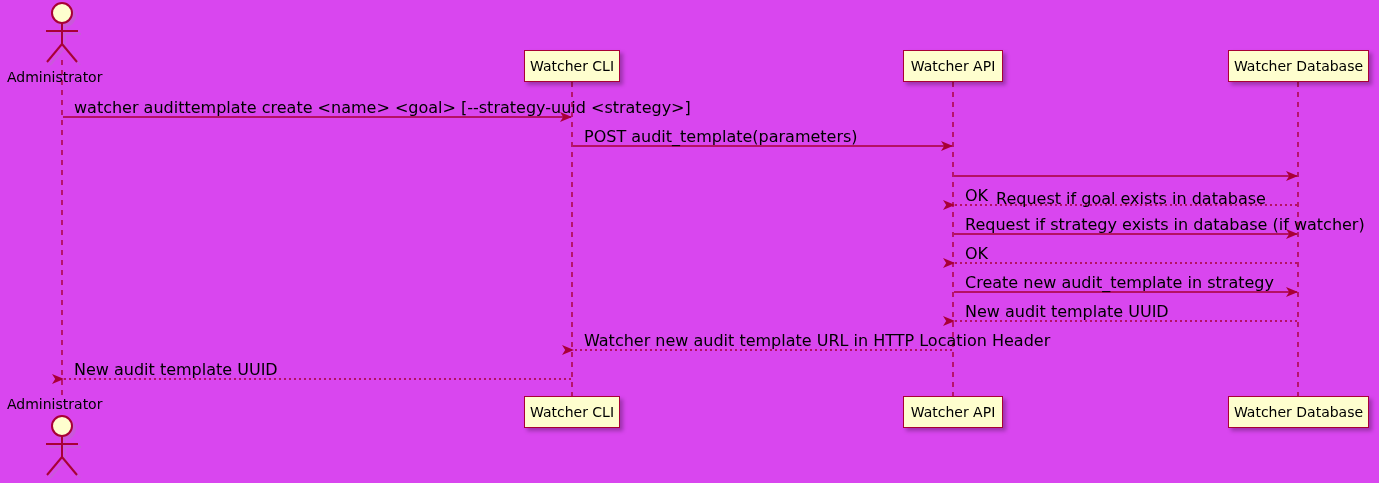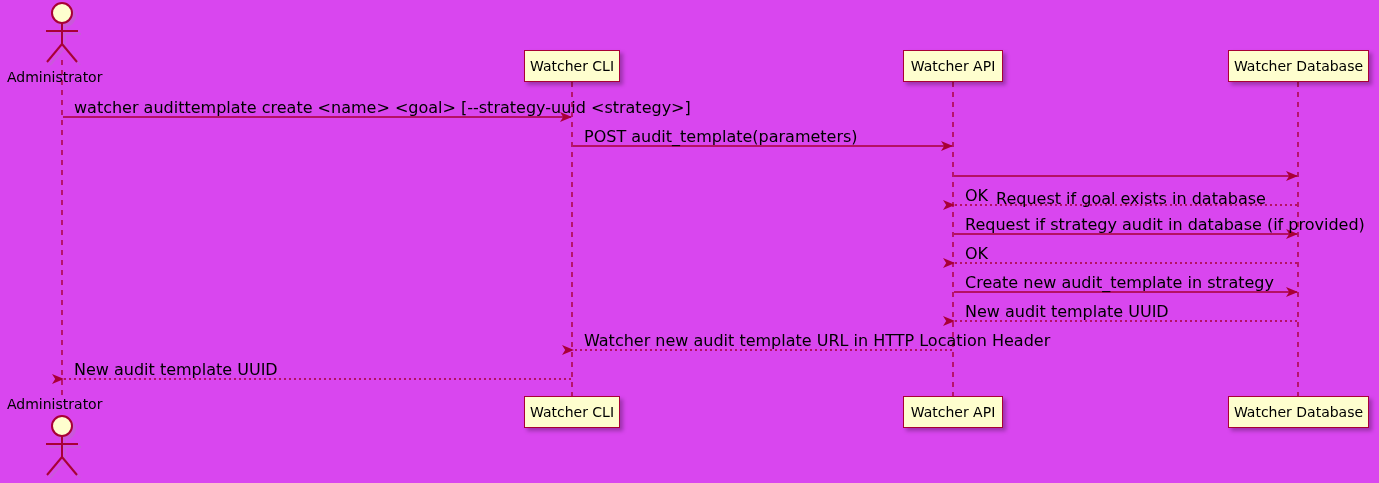--- a/index.html
+++ b/index.html
@@ -139,21 +139,21 @@
         <span>Watcher Database</span>
       </div>
     </div>
   <div id="labels-layer">
       <div class="actor-label" style="left: 7px; top: 69px;">Administrator</div>
       <div class="actor-label" style="left: 7px; top: 396px;">Administrator</div>
       <div class="msg-label" style="left: 74px; top: 100px;">watcher audittemplate create &lt;name&gt; &lt;goal&gt; [--strategy-uuid &lt;strategy&gt;]</div>
       <div class="msg-label" style="left: 584px; top: 129px; text-align: right;">POST audit_template(parameters)</div>
       <div class="msg-label" style="left: 996px; top: 159px; margin-top: 32px;">Request if goal exists in database</div>
       <div class="msg-label" style="left: 965px; top: 188px;">OK</div>
-      <div class="msg-label" style="left: 965px; top: 217px;">Request if strategy audit in database (if provided)</div>
+      <div class="msg-label" style="left: 965px; top: 217px;">Request if strategy exists in database (if watcher)</div>
       <div class="msg-label" style="left: 965px; top: 246px;">OK</div>
       <div class="msg-label" style="left: 965px; top: 275px;">Create new audit_template in strategy</div>
       <div class="msg-label" style="left: 965px; top: 304px;">New audit template UUID</div>
       <div class="msg-label" style="left: 584px; top: 333px;">Watcher new audit template URL in HTTP Location Header</div>
       <div class="msg-label" style="left: 74px; top: 362px;">New audit template UUID</div>
     </div>
 
 </div>
 
 </body></html>

